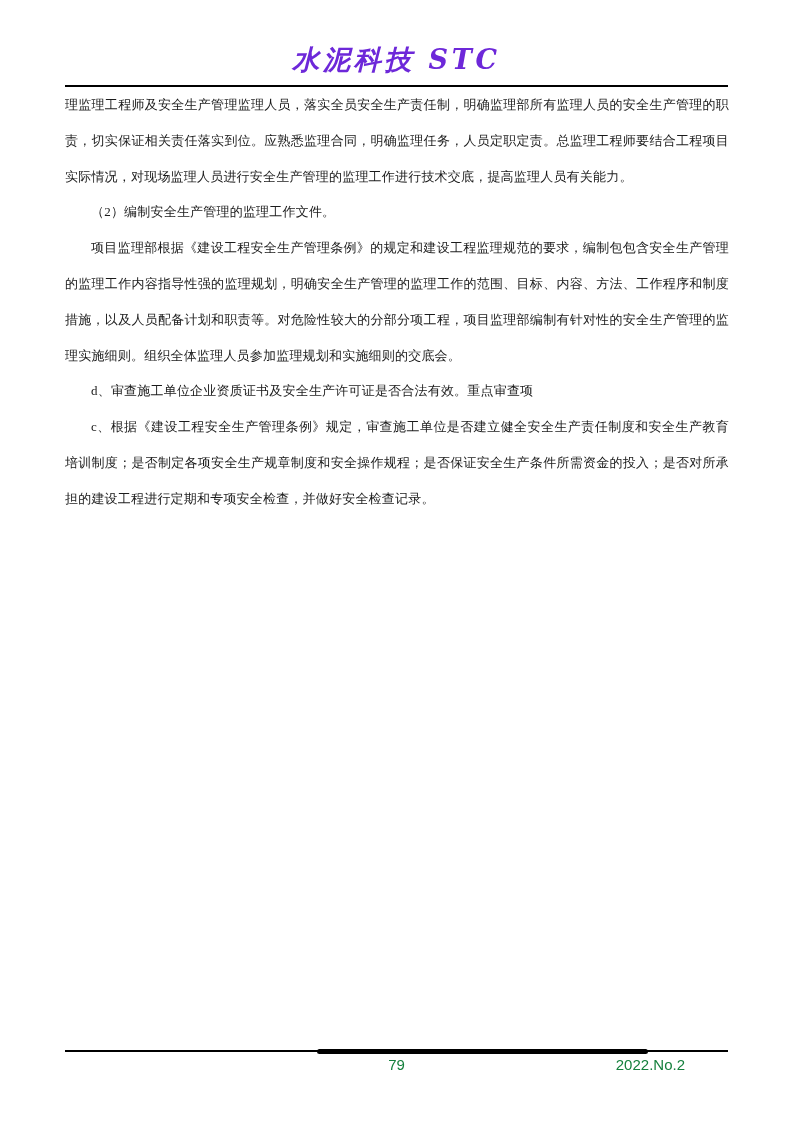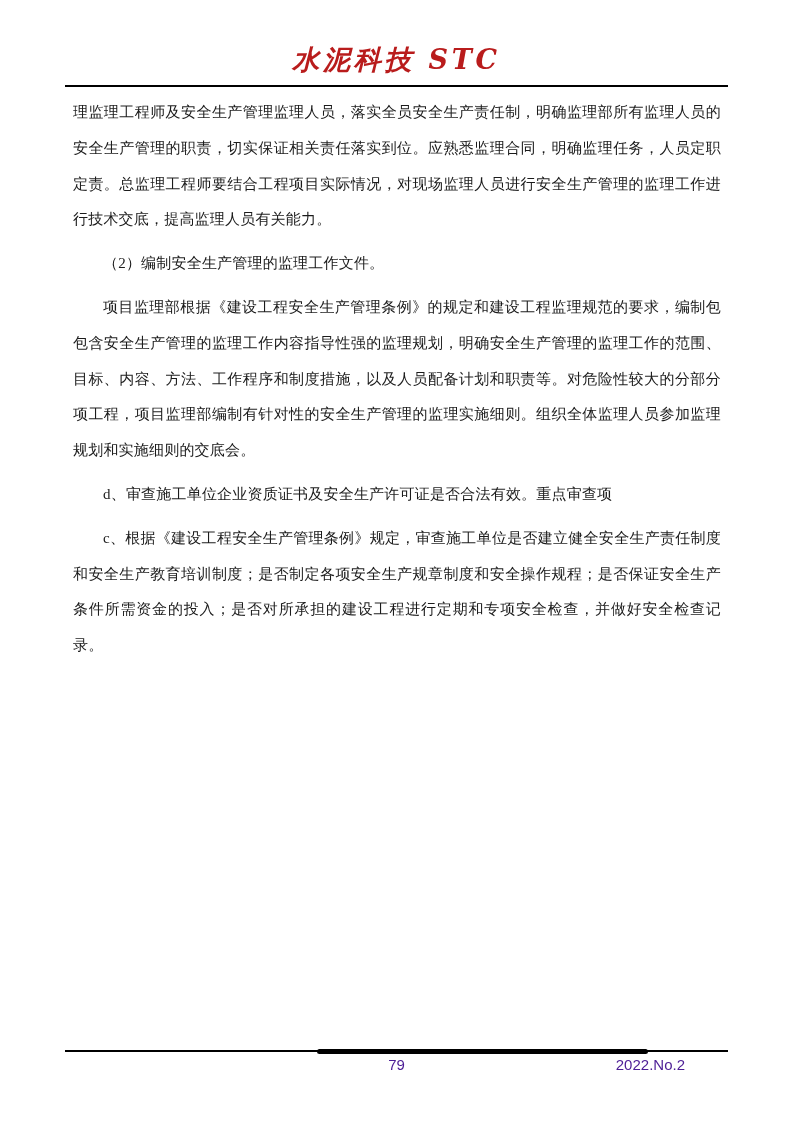--- a/index.html
+++ b/index.html
@@ -15,37 +15,37 @@
   
   .journal-title {
     position: absolute;
     top: 42px; left: 0; right: 0;
     text-align: center;
     font-family: "DejaVu Serif", "Liberation Serif", serif;
     font-style: italic;
     font-weight: 600;
     font-size: 27px;
     letter-spacing: 0.14em;
-    color: #b91c1c;
+    color: #6d28d9;
     white-space: nowrap;
   }
   .header-rule {
     position: absolute;
     top: 85px; left: 65px; right: 65px;
     height: 2px;
     background: #000000;
   }
   
   .doc-body {
     position: absolute;
     top: 87px; left: 65px; right: 64px;
   }
   .para {
-    margin: 8px;
-    font-size: 15px;
+    margin: 0;
+    font-size: 13px;
     line-height: 35.8px;
     text-align: justify;
     letter-spacing: 0.2px;
     color: #1b1b1b;
   }
   .para.indent { text-indent: 2em; }
   
   .footer-rule {
     position: absolute;
     top: 1050px; left: 65px; right: 65px;
@@ -59,21 +59,21 @@
     height: 5px;
     background: #000000;
     border-radius: 3px;
   }
   .footer-row {
     position: absolute;
     top: 1056px; left: 65px; right: 65px;
     height: 22px;
     font-family: "Liberation Sans", "DejaVu Sans", sans-serif;
     font-size: 15px;
-    color: #4c1d95;
+    color: #15803d;
   }
   .page-num {
     position: absolute;
     left: 0; right: 0;
     text-align: center;
   }
   .issue-label {
     position: absolute;
     right: 43px;
     top: 0;

